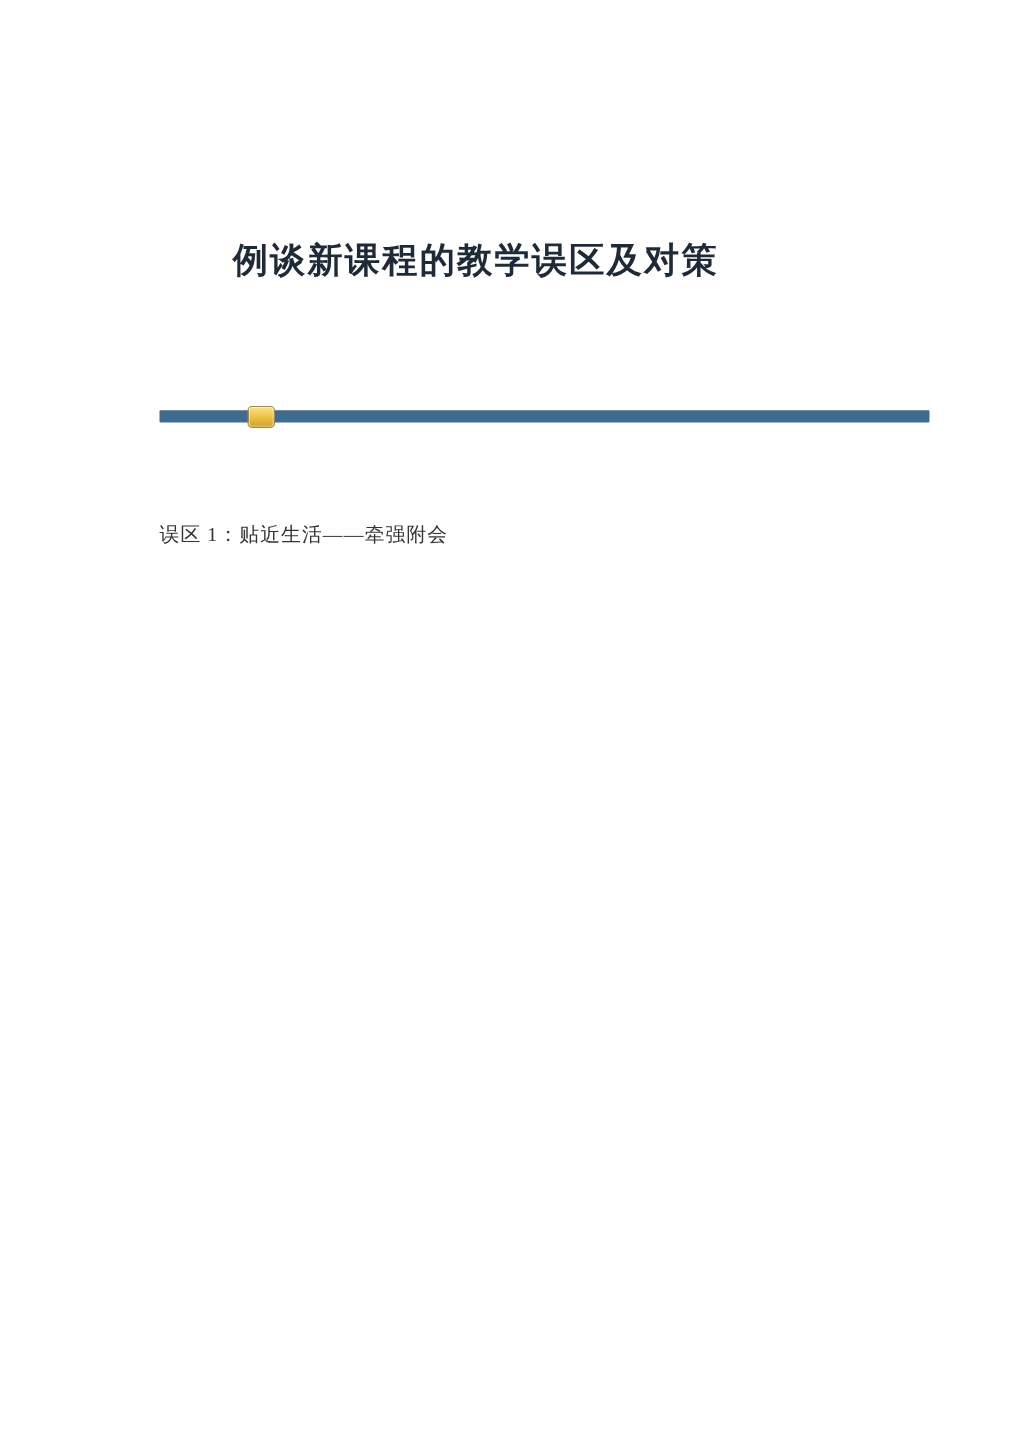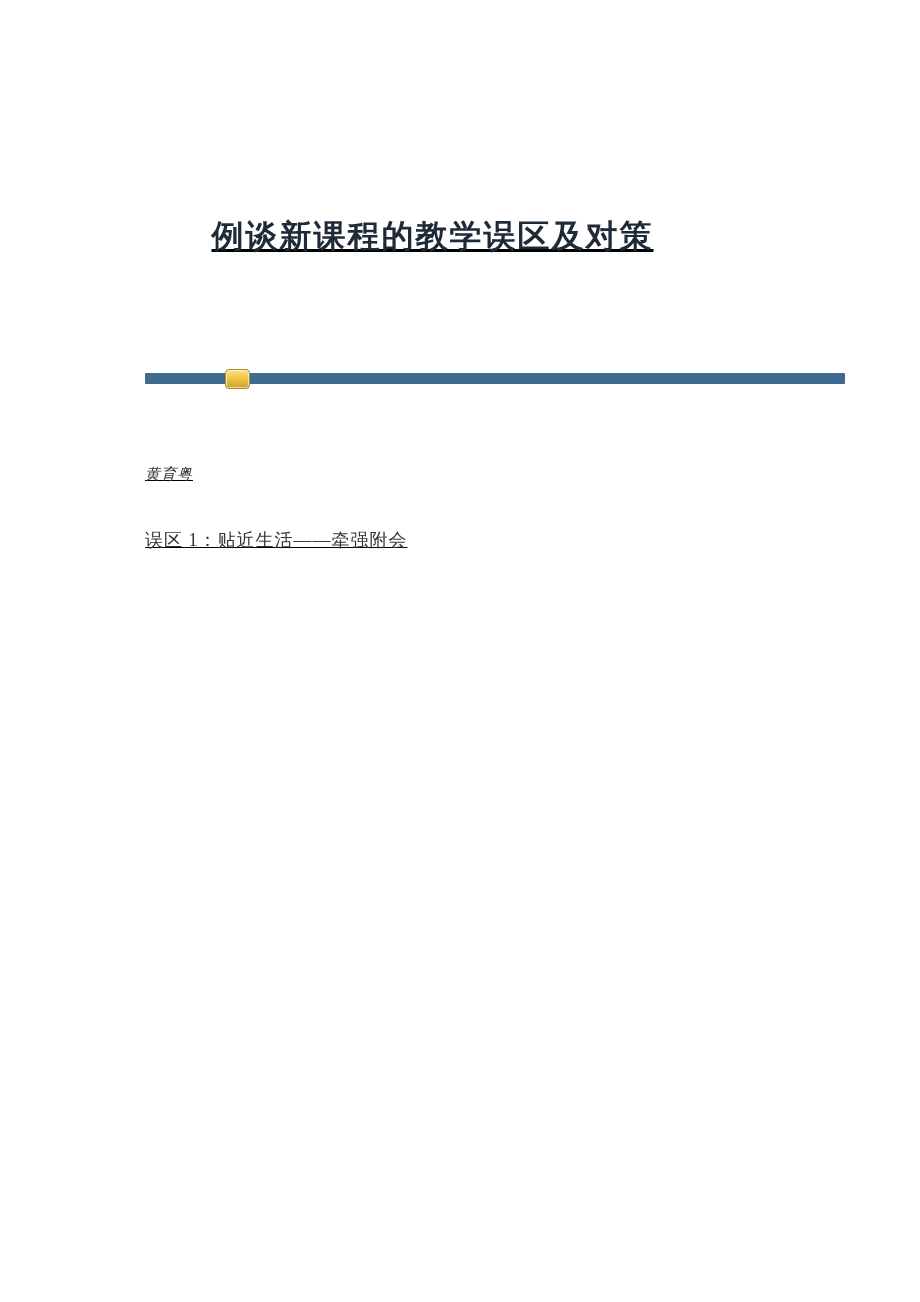--- a/index.html
+++ b/index.html
@@ -7,21 +7,20 @@
     width: 920px;
     min-height: 1302px;
     background: var(--page-bg, #ffffff);
     font-family: "Liberation Serif", "DejaVu Serif", serif;
   }
   .doc {
     position: relative;
     width: 865px;
     min-height: 1302px;
     overflow: hidden;
-    text-decoration: underline;
   }
   .title {
     margin: 0;
     padding-top: 218px;
     text-align: center;
     font-size: 32px;
     font-weight: 700;
     letter-spacing: 2px;
     line-height: 1.15;
     color: var(--title-color, #1f2a38);
@@ -75,19 +74,18 @@
 
 <div class="doc">
   <h1 class="title">例谈新课程的教学误区及对策</h1>
 
   <div class="divider-wrap">
     <div class="divider-bar"></div>
     <div class="picture-icon"></div>
   </div>
 
   <div class="content">
-    <p class="author">黄育粤</p>
 
 
     <p class="para">误区 1：贴近生活——牵强附会</p>
 
   </div>
 </div>
 
 </body></html>

